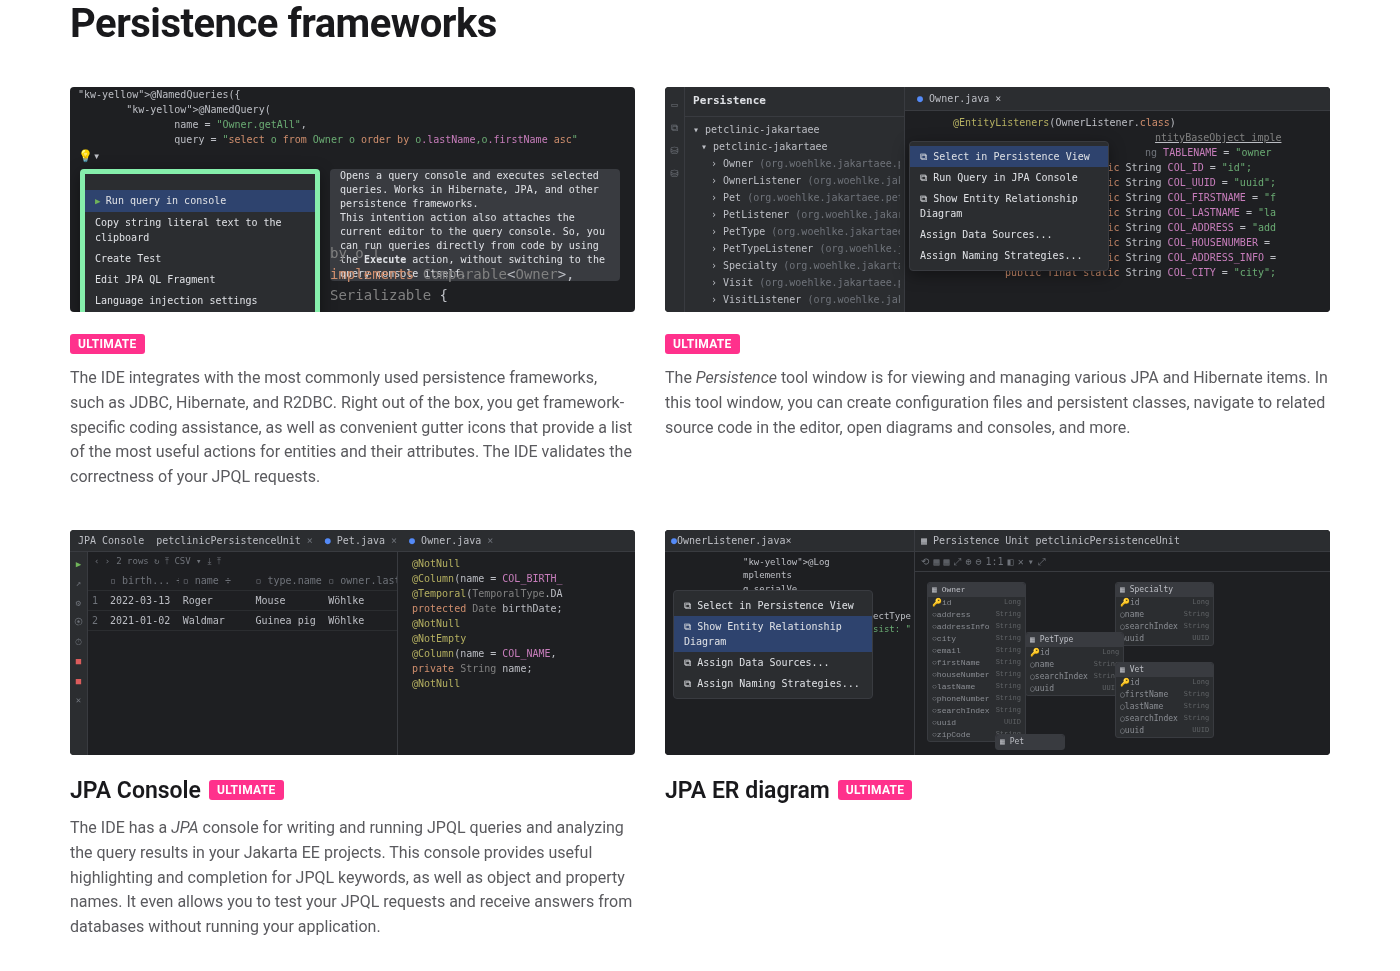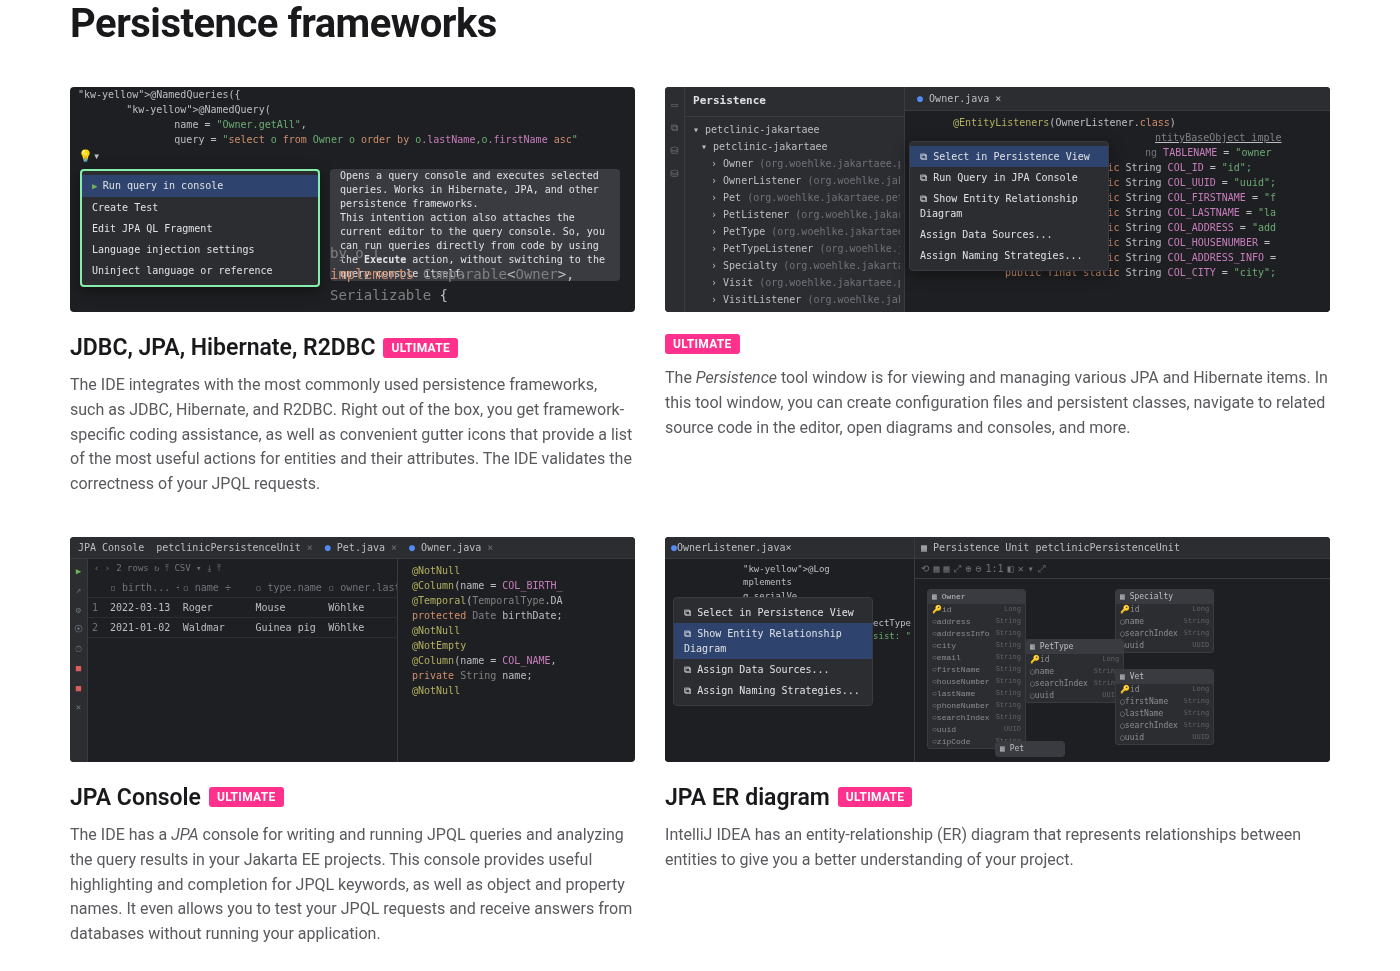--- a/index.html
+++ b/index.html
@@ -65,23 +65,23 @@
 .kw-yellow { color: #b3ae60; }
 .kw-green { color: #6aab73; }
 .kw-purple { color: #c77dbb; }
 .kw-gray { color: #808080; }
 .bulb { position:absolute; left:8px; top:60px; font-size:12px; }
 .ctx-menu {
   position: absolute;
   left: 10px; top: 82px;
   width: 240px;
   background: #2b2d30;
-  border: 2px solid #86efac;
+  border: 5px solid #86efac;
   border-radius: 4px;
-  padding: 4px 0;
+  padding: 16px 0;
   box-shadow: 0 4px 16px rgba(0,0,0,0.4);
 }
 .ctx-menu .item {
   padding: 3px 10px;
   font-size: 10px;
   color: #dfe1e5;
   cursor: default;
 }
 .ctx-menu .item.hl { background: #2e436e; }
 .ctx-menu .item.icon::before { content:"▶ "; color:#70b35a; font-size:9px; }
@@ -164,33 +164,33 @@
     <div class="thumb">
       <div id="t1-code">
           <div class="code-line"><span class="&lt;span">"kw-yellow"</span>&gt;@NamedQueries({</div>
           <div class="code-line">        <span class="&lt;span">"kw-yellow"</span>&gt;@NamedQuery(</div>
           <div class="code-line">                name = <span class="kw-green">"Owner.getAll"</span>,</div>
           <div class="code-line">                query = <span class="kw-green">"<span class="kw-orange">select</span> o <span class="kw-orange">from</span> Owner o <span class="kw-orange">order by</span> o<span class="kw-purple">.lastName</span>,o<span class="kw-purple">.firstName</span> <span class="kw-orange">asc</span>"</span></div>
         </div>
       <div class="bulb">💡▾</div>
       <div class="ctx-menu" id="t1-menu">
           <div class="item hl icon">Run query in console</div>
+          <div class="item">Copy string literal text to the clipboard</div>
           <div class="item">Create Test</div>
           <div class="item">Edit JPA QL Fragment</div>
           <div class="item">Language injection settings</div>
           <div class="item">Uninject language or reference</div>
         </div>
       <div class="tooltip1" id="t1-tip">Opens a query console and executes selected queries. Works in Hibernate, JPA, and other persistence frameworks.<br>This intention action also attaches the current editor to the query console. So, you can run queries directly from code by using the <b>Execute</b> action, without switching to the query console itself.</div>
       <div class="code-tail">
         <span class="kw-gray">by o.l</span><br>
         <span id="t1-tail"><span class="kw-orange">implements</span> <span class="kw-gray">Comparable</span>&lt;<span class="kw-gray">Owner</span>&gt;, <span class="kw-gray">Serializable</span> {</span>
       </div>
     </div>
     <div class="card-title">
-      <span>JDBC, JPA, Hibernate, R2DBC</span>
       <span class="badge">ULTIMATE</span>
     </div>
     <p class="card-desc">The IDE integrates with the most commonly used persistence frameworks, such as JDBC, Hibernate, and R2DBC. Right out of the box, you get framework-specific coding assistance, as well as convenient gutter icons that provide a list of the most useful actions for entities and their attributes. The IDE validates the correctness of your JPQL requests.</p>
   </div>
 
   <div class="card">
     <div class="thumb">
       <div class="t2">
         <div class="t2-sidebar">
             <span>▭</span>
@@ -472,16 +472,15 @@
                 <div class="eh">▦ Pet</div>
               </div>
             </div>
         </div>
       </div>
     </div>
     <div class="card-title">
       <span>JPA ER diagram</span>
       <span class="badge">ULTIMATE</span>
     </div>
-    <p class="card-desc">IntelliJ IDEA has an entity-relationship (ER) diagram that represents relationships between entities to give you a better understanding of your project.</p>
   </div>
 
 </div>
 
 </body></html>

